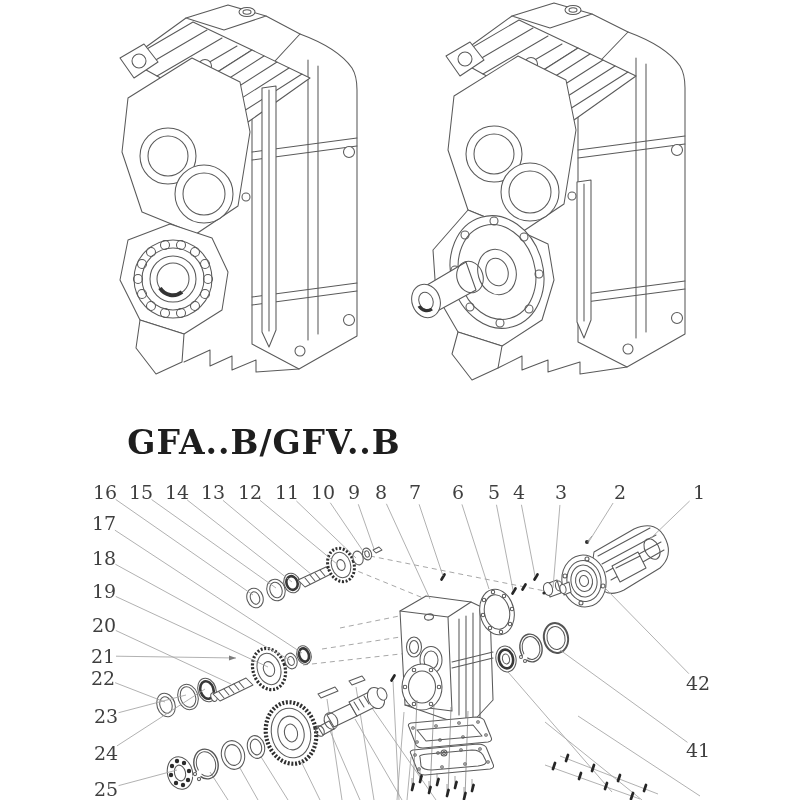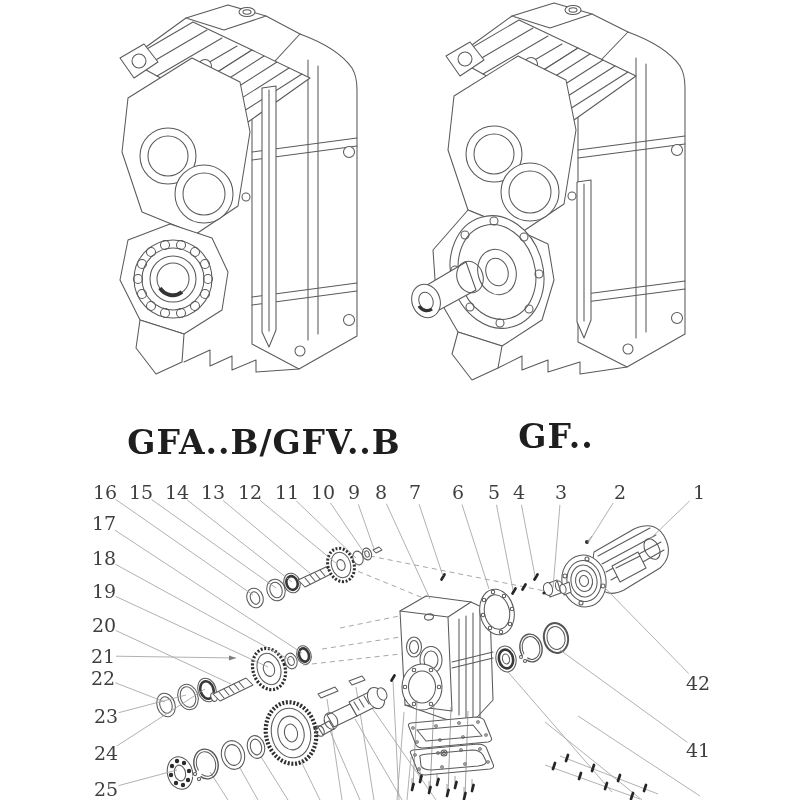--- a/index.html
+++ b/index.html
@@ -401,15 +401,14 @@
           <text x="106" y="795.5" class="num">25</text>
           <line x1="688.9048776960932" y1="673.7113644555845" x2="604" y2="587" class="leader"></line>
           <text x="698" y="689.5" class="num">42</text>
           <line x1="687.4732520438964" y1="742.3719217709394" x2="560" y2="650" class="leader"></line>
           <text x="698" y="756.5" class="num">41</text>
         </g>
   </g>
 </svg>
 
 <div class="model-label" style="left:264px;top:442px">GFA..B/GFV..B</div>
-<div class="model-label" style="left:556px;top:436px">GF..</div>
 
 </div>
 
 </body></html>

